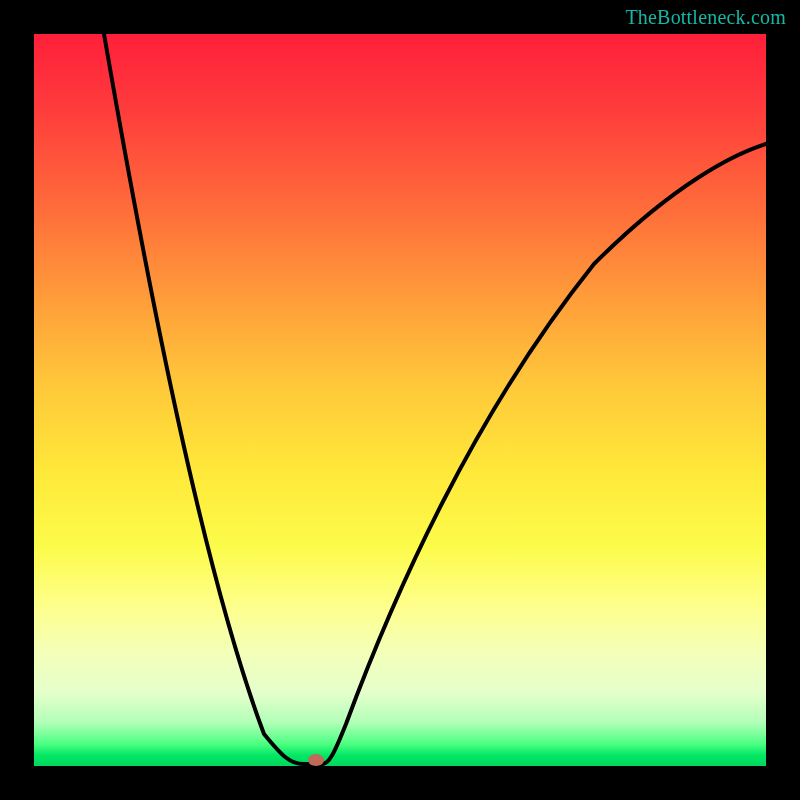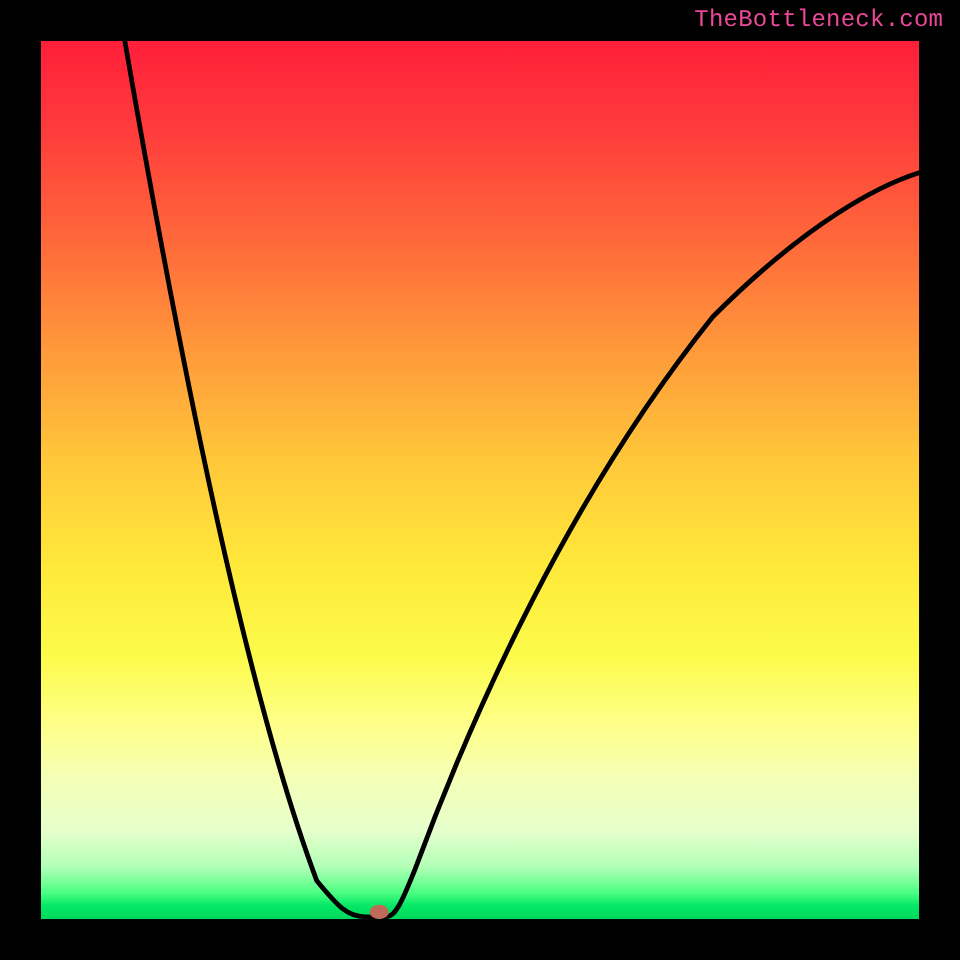--- a/index.html
+++ b/index.html
@@ -48,24 +48,24 @@
       #b3ffb8 94%,
       #4bff82 97%,
       #04e765 98.5%,
       #00d85d 100%
     );
   }
   .watermark {
     position: absolute;
     top: 6px;
     right: 14px;
-    color: #ec4899;
+    color: #14b8a6;
     font-size: 20px;
     font-weight: 500;
-    font-family: Liberation Mono, monospace;
+    font-family: Liberation Serif, serif;
     letter-spacing: 0.2px;
   }
   svg.curve {
     position: absolute;
     left: 0;
     top: 0;
     width: 100%;
     height: 100%;
   }
 </style>

